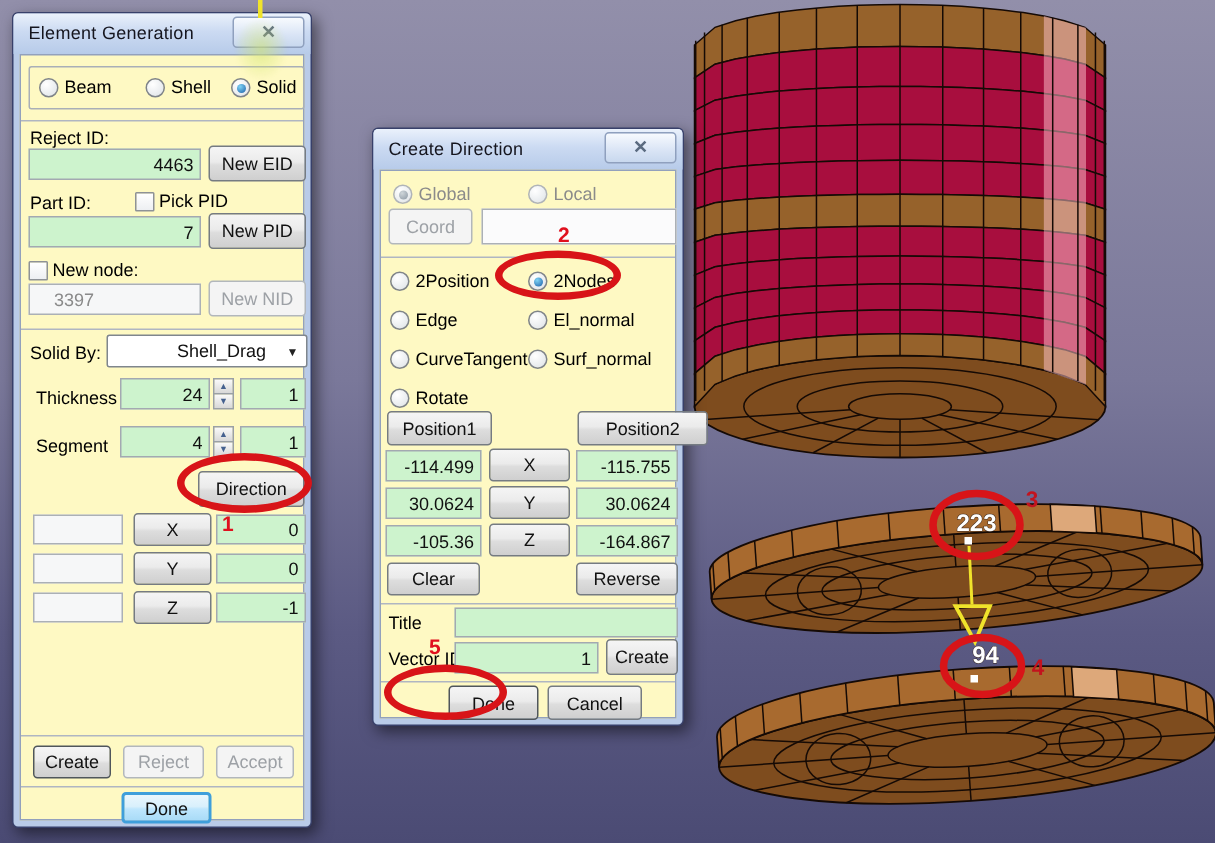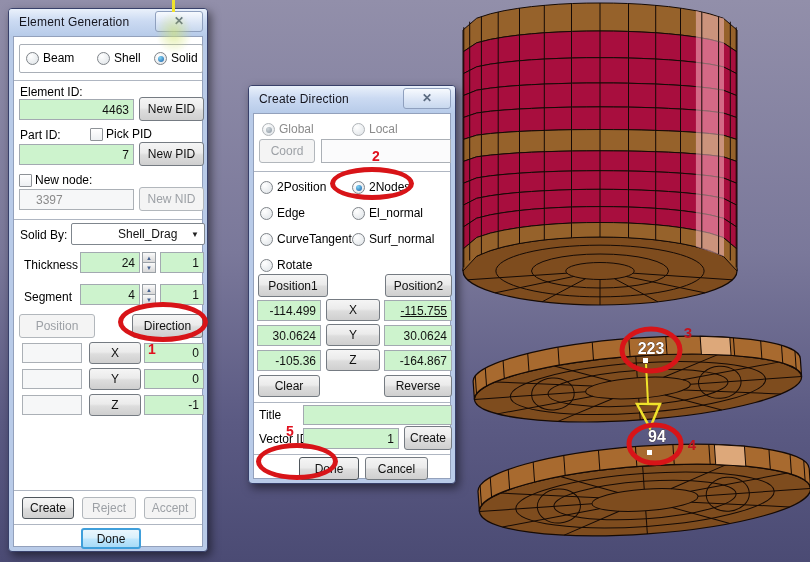--- a/index.html
+++ b/index.html
@@ -13,21 +13,21 @@
          border-radius:4px; box-shadow:3px 4px 10px rgba(0,0,0,.5); }
   .tbar { position:absolute; left:0; top:0; right:0; height:27px;
           background:linear-gradient(180deg,#EAF1FB 0%,#CBDAF2 45%,#B7CBE9 100%);
           border-radius:3px 3px 0 0; }
   .ttext { position:absolute; left:10px; top:6px; font-weight:400; color:#15151e; letter-spacing:.2px; }
   .closebtn { position:absolute; right:4px; top:2px; width:48px; height:21px;
           background:linear-gradient(180deg,#F7FAFE,#D9E4F5 60%,#C8D8EE);
           border:1px solid #8FA0BE; border-radius:3px; text-align:center;
           color:#5B6B80; font-weight:bold; font-size:12px; line-height:19px; }
   .client { position:absolute; left:4px; right:4px; top:27px; bottom:4px;
-          background:#ffffff; border:1px solid #93A1BC; }
+          background:#fef9c3; border:1px solid #93A1BC; }
   .divider { position:absolute; left:0; right:0; height:1px; background:#AFB6C2; }
   .lbl { position:absolute; white-space:nowrap; color:#000; }
   .glbl { color:#8B8B8B; }
 
   
   .btn { position:absolute; display:flex; align-items:center; justify-content:center;
          background:linear-gradient(180deg,#F5F5F5 0%,#EBEBEB 45%,#DDDDDD 55%,#CFCFCF 100%);
          border:1px solid #757B82; border-radius:3px; color:#111; white-space:nowrap; }
   .btn.dark { border-color:#4F565C; }
   .btn.dis { background:#F4F4F4; border-color:#B2B7BC; color:#9DA1A6; }
@@ -203,21 +203,21 @@
 
     <div class="abs" style="left:5px; top:7px; width:184px; height:29px; border:1px solid #A9AFB7; border-radius:2px;"></div>
     <span class="radio" style="left:12px; top:15px;"></span>
     <span class="lbl" style="left:29px; top:14px;">Beam</span>
     <span class="radio" style="left:83px; top:15px;"></span>
     <span class="lbl" style="left:100px; top:14px;">Shell</span>
     <span class="radio sel" style="left:140px; top:15px;"></span>
     <span class="lbl" style="left:157px; top:14px;">Solid</span>
     <div class="divider" style="top:43px;"></div>
 
-    <span class="lbl" style="left:6px; top:48px;">Element ID:</span>
+    <span class="lbl" style="left:6px; top:48px;">Reject ID:</span>
     <div class="gfield" style="left:5px; top:62px; width:115px; height:21px;">4463</div>
     <div class="btn" style="left:125px; top:60px; width:65px; height:24px;">New EID</div>
 
     <span class="lbl" style="left:6px; top:91px;">Part ID:</span>
     <span class="cb" style="left:76px; top:91px;"></span>
     <span class="lbl" style="left:92px; top:90px;">Pick PID</span>
     <div class="gfield" style="left:5px; top:107px; width:115px; height:21px;">7</div>
     <div class="btn" style="left:125px; top:105px; width:65px; height:24px;">New PID</div>
 
     <span class="cb" style="left:5px; top:137px;"></span>
@@ -241,21 +241,20 @@
     <div class="gfield" style="left:146px; top:215px; width:44px; height:21px;">1</div>
 
     <span class="lbl" style="left:10px; top:253px;">Segment</span>
     <div class="gfield" style="left:66px; top:247px; width:60px; height:21px;">4</div>
     <span class="spin" style="left:128px; top:247px; height:21px;">
       <span>▲</span>
       <span>▼</span>
     </span>
     <div class="gfield" style="left:146px; top:247px; width:44px; height:21px;">1</div>
 
-    <div class="btn dis" style="left:5px; top:277px; width:76px; height:24px;">Position</div>
     <div class="btn" style="left:118px; top:277px; width:71px; height:24px;">Direction</div>
 
     <div class="wfield" style="left:8px; top:306px; width:60px; height:20px;"></div>
     <div class="btn" style="left:75px; top:305px; width:52px; height:22px;">X</div>
     <div class="gfield" style="left:130px; top:306px; width:60px; height:20px;">0</div>
     <div class="wfield" style="left:8px; top:332px; width:60px; height:20px;"></div>
     <div class="btn" style="left:75px; top:331px; width:52px; height:22px;">Y</div>
     <div class="gfield" style="left:130px; top:332px; width:60px; height:20px;">0</div>
     <div class="wfield" style="left:8px; top:358px; width:60px; height:20px;"></div>
     <div class="btn" style="left:75px; top:357px; width:52px; height:22px;">Z</div>
@@ -293,25 +292,25 @@
     <span class="radio" style="left:98px; top:93px;"></span>
     <span class="lbl" style="left:115px; top:92px;">El_normal</span>
     <span class="radio" style="left:6px; top:119px;"></span>
     <span class="lbl" style="left:23px; top:118px;">CurveTangent</span>
     <span class="radio" style="left:98px; top:119px;"></span>
     <span class="lbl" style="left:115px; top:118px;">Surf_normal</span>
     <span class="radio" style="left:6px; top:145px;"></span>
     <span class="lbl" style="left:23px; top:144px;">Rotate</span>
 
     <div class="btn" style="left:4px; top:160px; width:70px; height:23px;">Position1</div>
-    <div class="btn" style="left:131px; top:160px; width:67px; height:23px;">Position2</div>
+    <div class="btn" style="left:131px; top:160px; width:87px; height:23px;">Position2</div>
 
     <div class="gfield" style="left:3px; top:186px; width:64px; height:21px;">-114.499</div>
     <div class="btn" style="left:72px; top:185px; width:54px; height:22px;">X</div>
-    <div class="gfield" style="left:130px; top:186px; width:68px; height:21px;text-decoration:underline;">-115.755</div>
+    <div class="gfield" style="left:130px; top:186px; width:68px; height:21px;">-115.755</div>
     <div class="gfield" style="left:3px; top:211px; width:64px; height:21px;">30.0624</div>
     <div class="btn" style="left:72px; top:210px; width:54px; height:22px;">Y</div>
     <div class="gfield" style="left:130px; top:211px; width:68px; height:21px;">30.0624</div>
     <div class="gfield" style="left:3px; top:236px; width:64px; height:21px;">-105.36</div>
     <div class="btn" style="left:72px; top:235px; width:54px; height:22px;">Z</div>
     <div class="gfield" style="left:130px; top:236px; width:68px; height:21px;">-164.867</div>
 
     <div class="btn" style="left:4px; top:261px; width:62px; height:22px;">Clear</div>
     <div class="btn" style="left:130px; top:261px; width:68px; height:22px;">Reverse</div>
     <div class="divider" style="top:288px;"></div>

